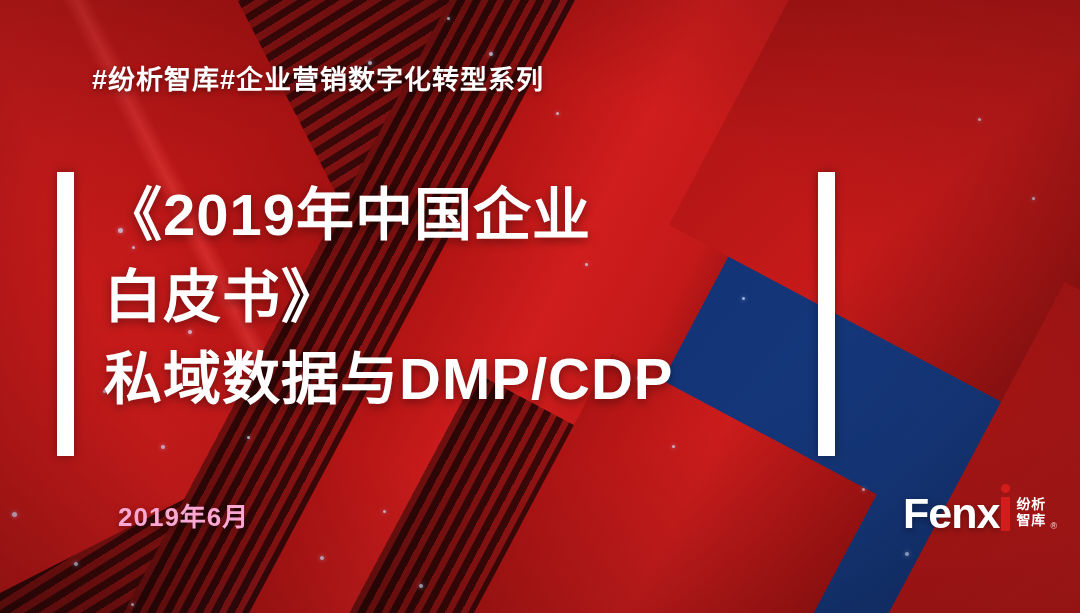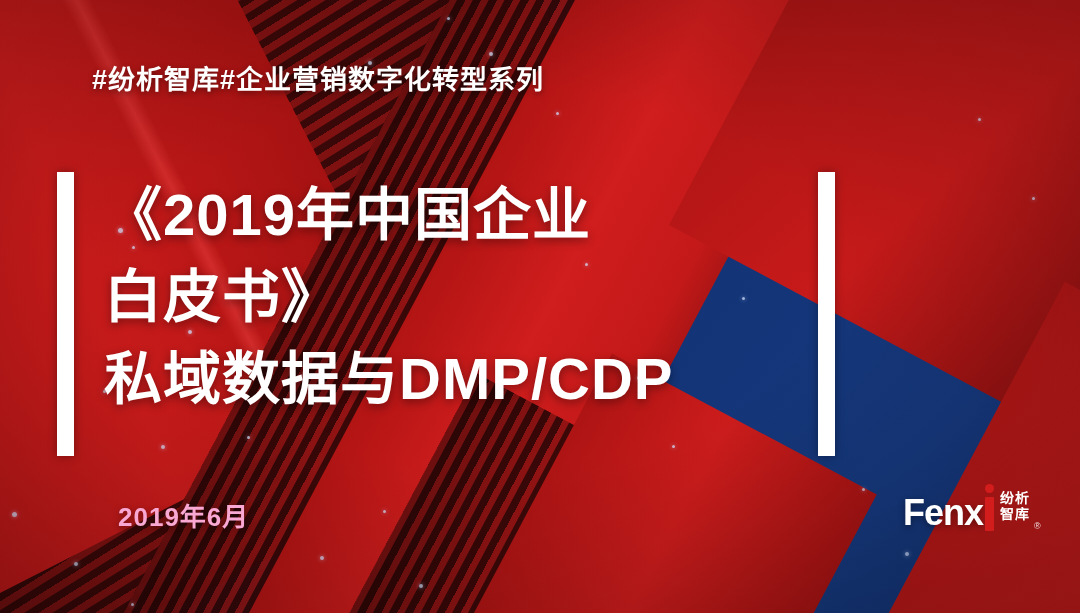--- a/index.html
+++ b/index.html
@@ -247,21 +247,21 @@
   
   .logo {
     position: absolute;
     left: 903px;
     top: 487px;
     display: flex;
     align-items: flex-end;
     height: 46px;
   }
   .logo-word {
-    font-size: 36px;
+    font-size: 43px;
     font-weight: bold;
     line-height: 40px;
     color: #ffffff;
     letter-spacing: -1px;
     text-shadow: 0 2px 6px rgba(0,0,0,0.40);
     text-align: right;
   }
   .logo-i {
     position: relative;
     width: 9px;
@@ -277,21 +277,21 @@
     left: 0;
     width: 9px;
     height: 9px;
     background: #d31c1c;
     border-radius: 50%;
   }
   .logo-cn {
     display: flex;
     flex-direction: column;
     justify-content: flex-end;
-    margin-bottom: 11px;
+    margin-bottom: 5px;
   }
   .logo-cn-line {
     font-size: 14px;
     line-height: 16px;
     font-weight: bold;
     color: #ffffff;
     letter-spacing: 1px;
   }
   .logo-mark {
     font-size: 9px;

